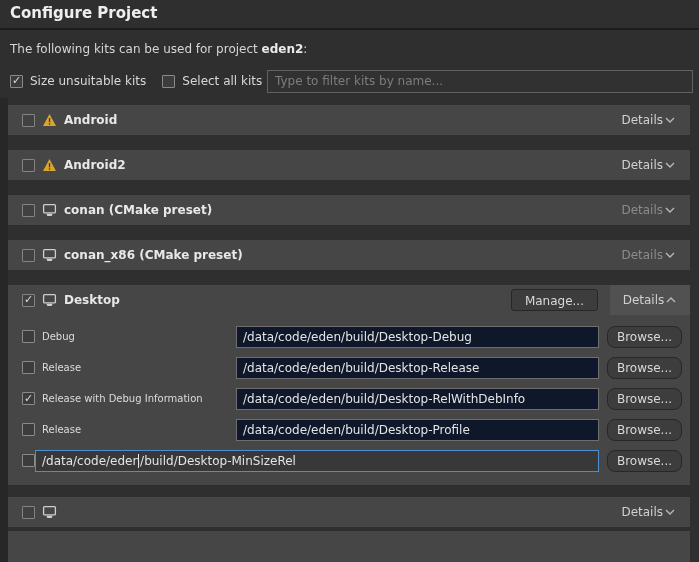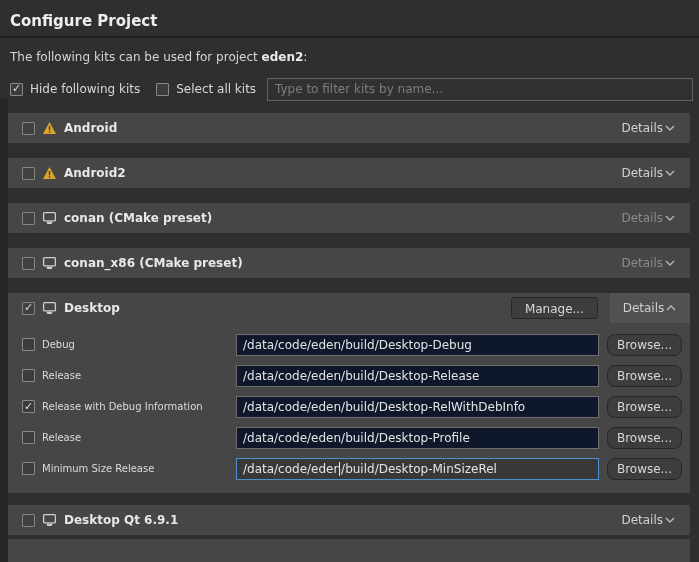--- a/index.html
+++ b/index.html
@@ -9,21 +9,21 @@
     font-family: "DejaVu Sans", "Liberation Sans", sans-serif;
     color: #dcdcdc;
     position: relative;
   }
   .left-gutter {
     position: absolute; left: 0; top: 98px; width: 8px; height: 464px;
     background: #272727;
   }
   .page-title {
     font-size: 15px; font-weight: bold; color: #eeeeee;
-    padding: 12px 10px 6px 10px; line-height: 18px;
+    padding: 4px 10px 6px 10px; line-height: 18px;
     border-bottom: 2px solid #1d1d1d;
   }
   .subtitle {
     margin: 12px 10px 0 10px; font-size: 12px; color: #d6d6d6; line-height: 15px;
   }
   .subtitle b { color: #eaeaea; }
   .toolbar {
     margin: 12px 6px 0 10px; height: 24px;
     display: flex; align-items: center;
   }
@@ -107,21 +107,21 @@
 
 <div class="page-title">Configure Project</div>
 
 <div class="subtitle"><span>The following kits can be used for project </span><b>eden2</b><span>:</span></div>
 
 <div class="toolbar">
   <span class="cb-group">
     <span class="checkbox">
         <span class="check">✓</span>
       </span>
-    <span class="cb-label">Hide following kits</span>
+    <span class="cb-label">Size unsuitable kits</span>
   </span>
   <span class="cb-group">
     <span class="checkbox">
         <span class="check"></span>
       </span>
     <span class="cb-label">Select all kits</span>
   </span>
   <input class="filter-input" placeholder="Type to filter kits by name..." style="">
 </div>
 
@@ -273,42 +273,40 @@
         <span class="path-wrap">
           <input class="path-input" value="/data/code/eden/build/Desktop-Profile" style="">
         </span>
         <button class="browse-btn">Browse...</button>
       </div>
 
       <div class="config-row">
         <span class="checkbox">
             <span class="check"></span>
           </span>
-        <span class="config-label">Minimum Size Release</span>
         <span class="path-wrap">
           <input class="path-input focused" value="/data/code/eden/build/Desktop-MinSizeRel" style="">
           <span class="caret"></span>
         </span>
         <button class="browse-btn">Browse...</button>
       </div>
 
     </div>
   </div>
 
   <div class="kit-row last">
     <span class="checkbox">
         <span class="check"></span>
       </span>
     <span class="kit-icon">
       <svg width="15" height="14" viewBox="0 0 15 14">
           <rect x="1.6" y="1.6" width="11.8" height="8.3" rx="1" fill="none" stroke="#cfcfcf" stroke-width="1.3"></rect>
           <path d="M5.3 13 h4.4 l0.9-2.2 h-6.2 z" fill="#cfcfcf"></path>
         </svg>
     </span>
-    <span class="kit-name">Desktop Qt 6.9.1</span>
     <span class="spacer"></span>
     <span class="details-toggle">
       <span class="details-label">Details</span>
       <svg width="12" height="8" viewBox="0 0 12 8">
           <polyline points="2,2 6,6 10,2" stroke="#b8b8b8" stroke-width="1.4" fill="none"></polyline>
         </svg>
     </span>
   </div>
 
   <div class="kit-row partial"></div>

